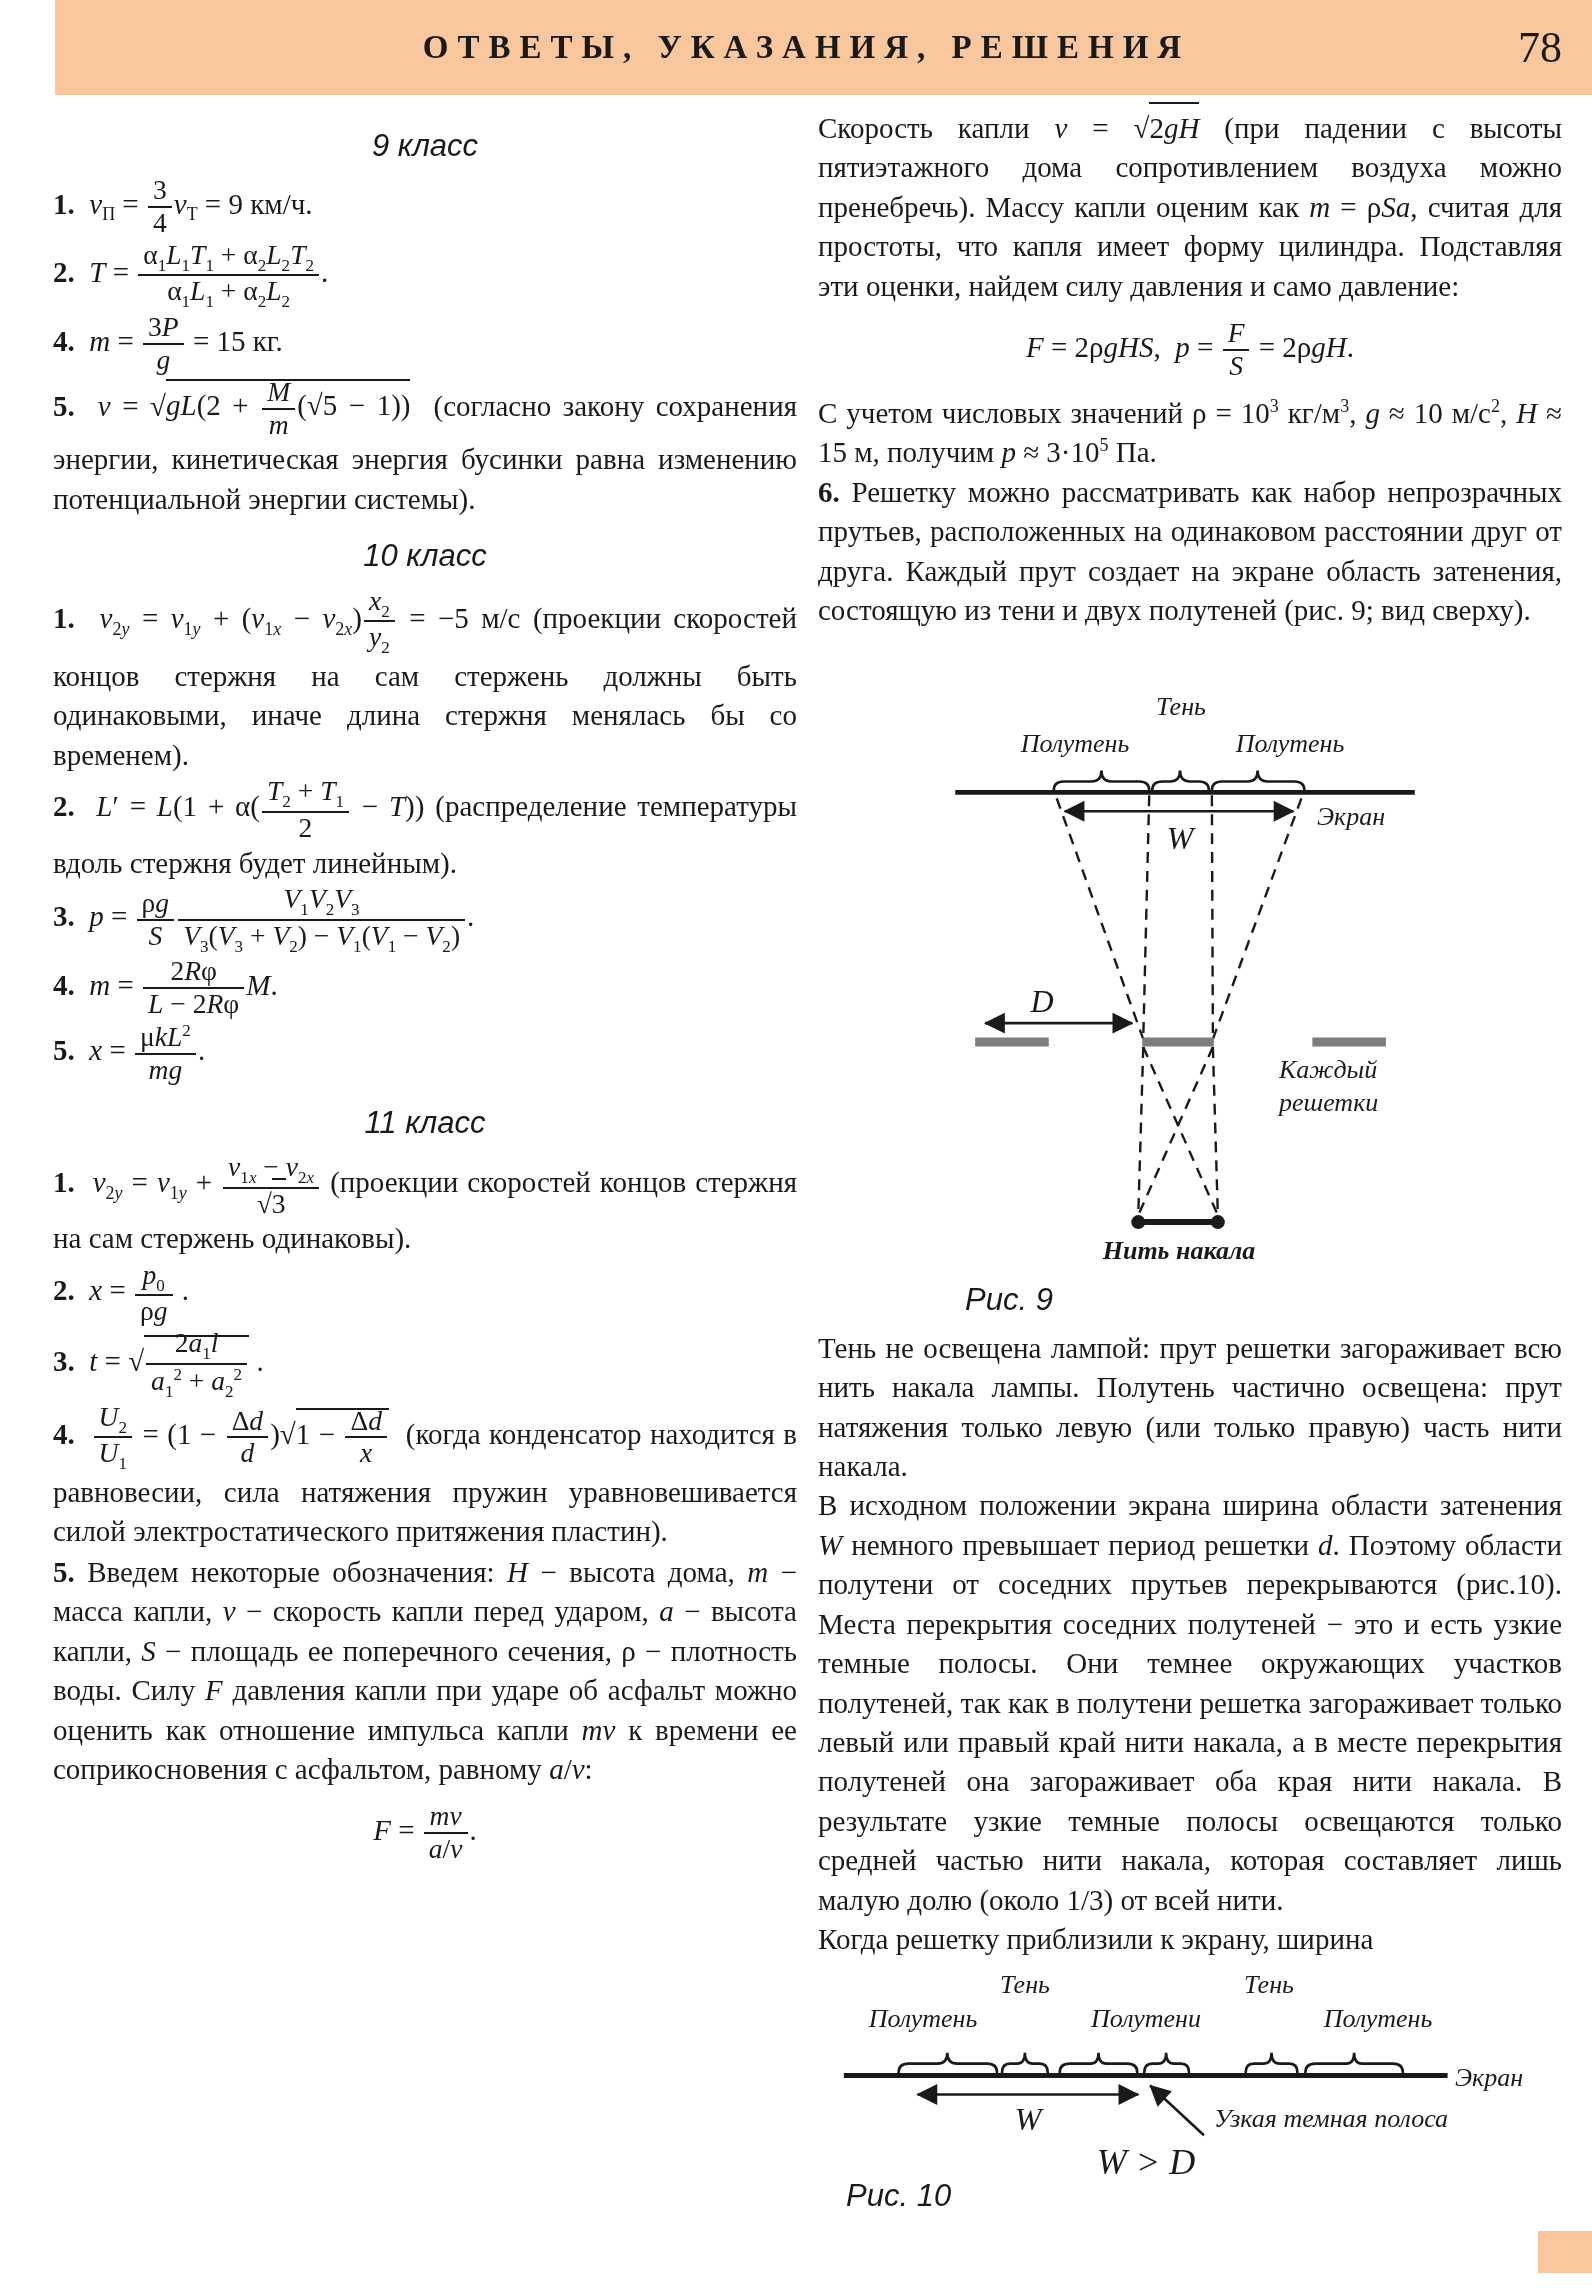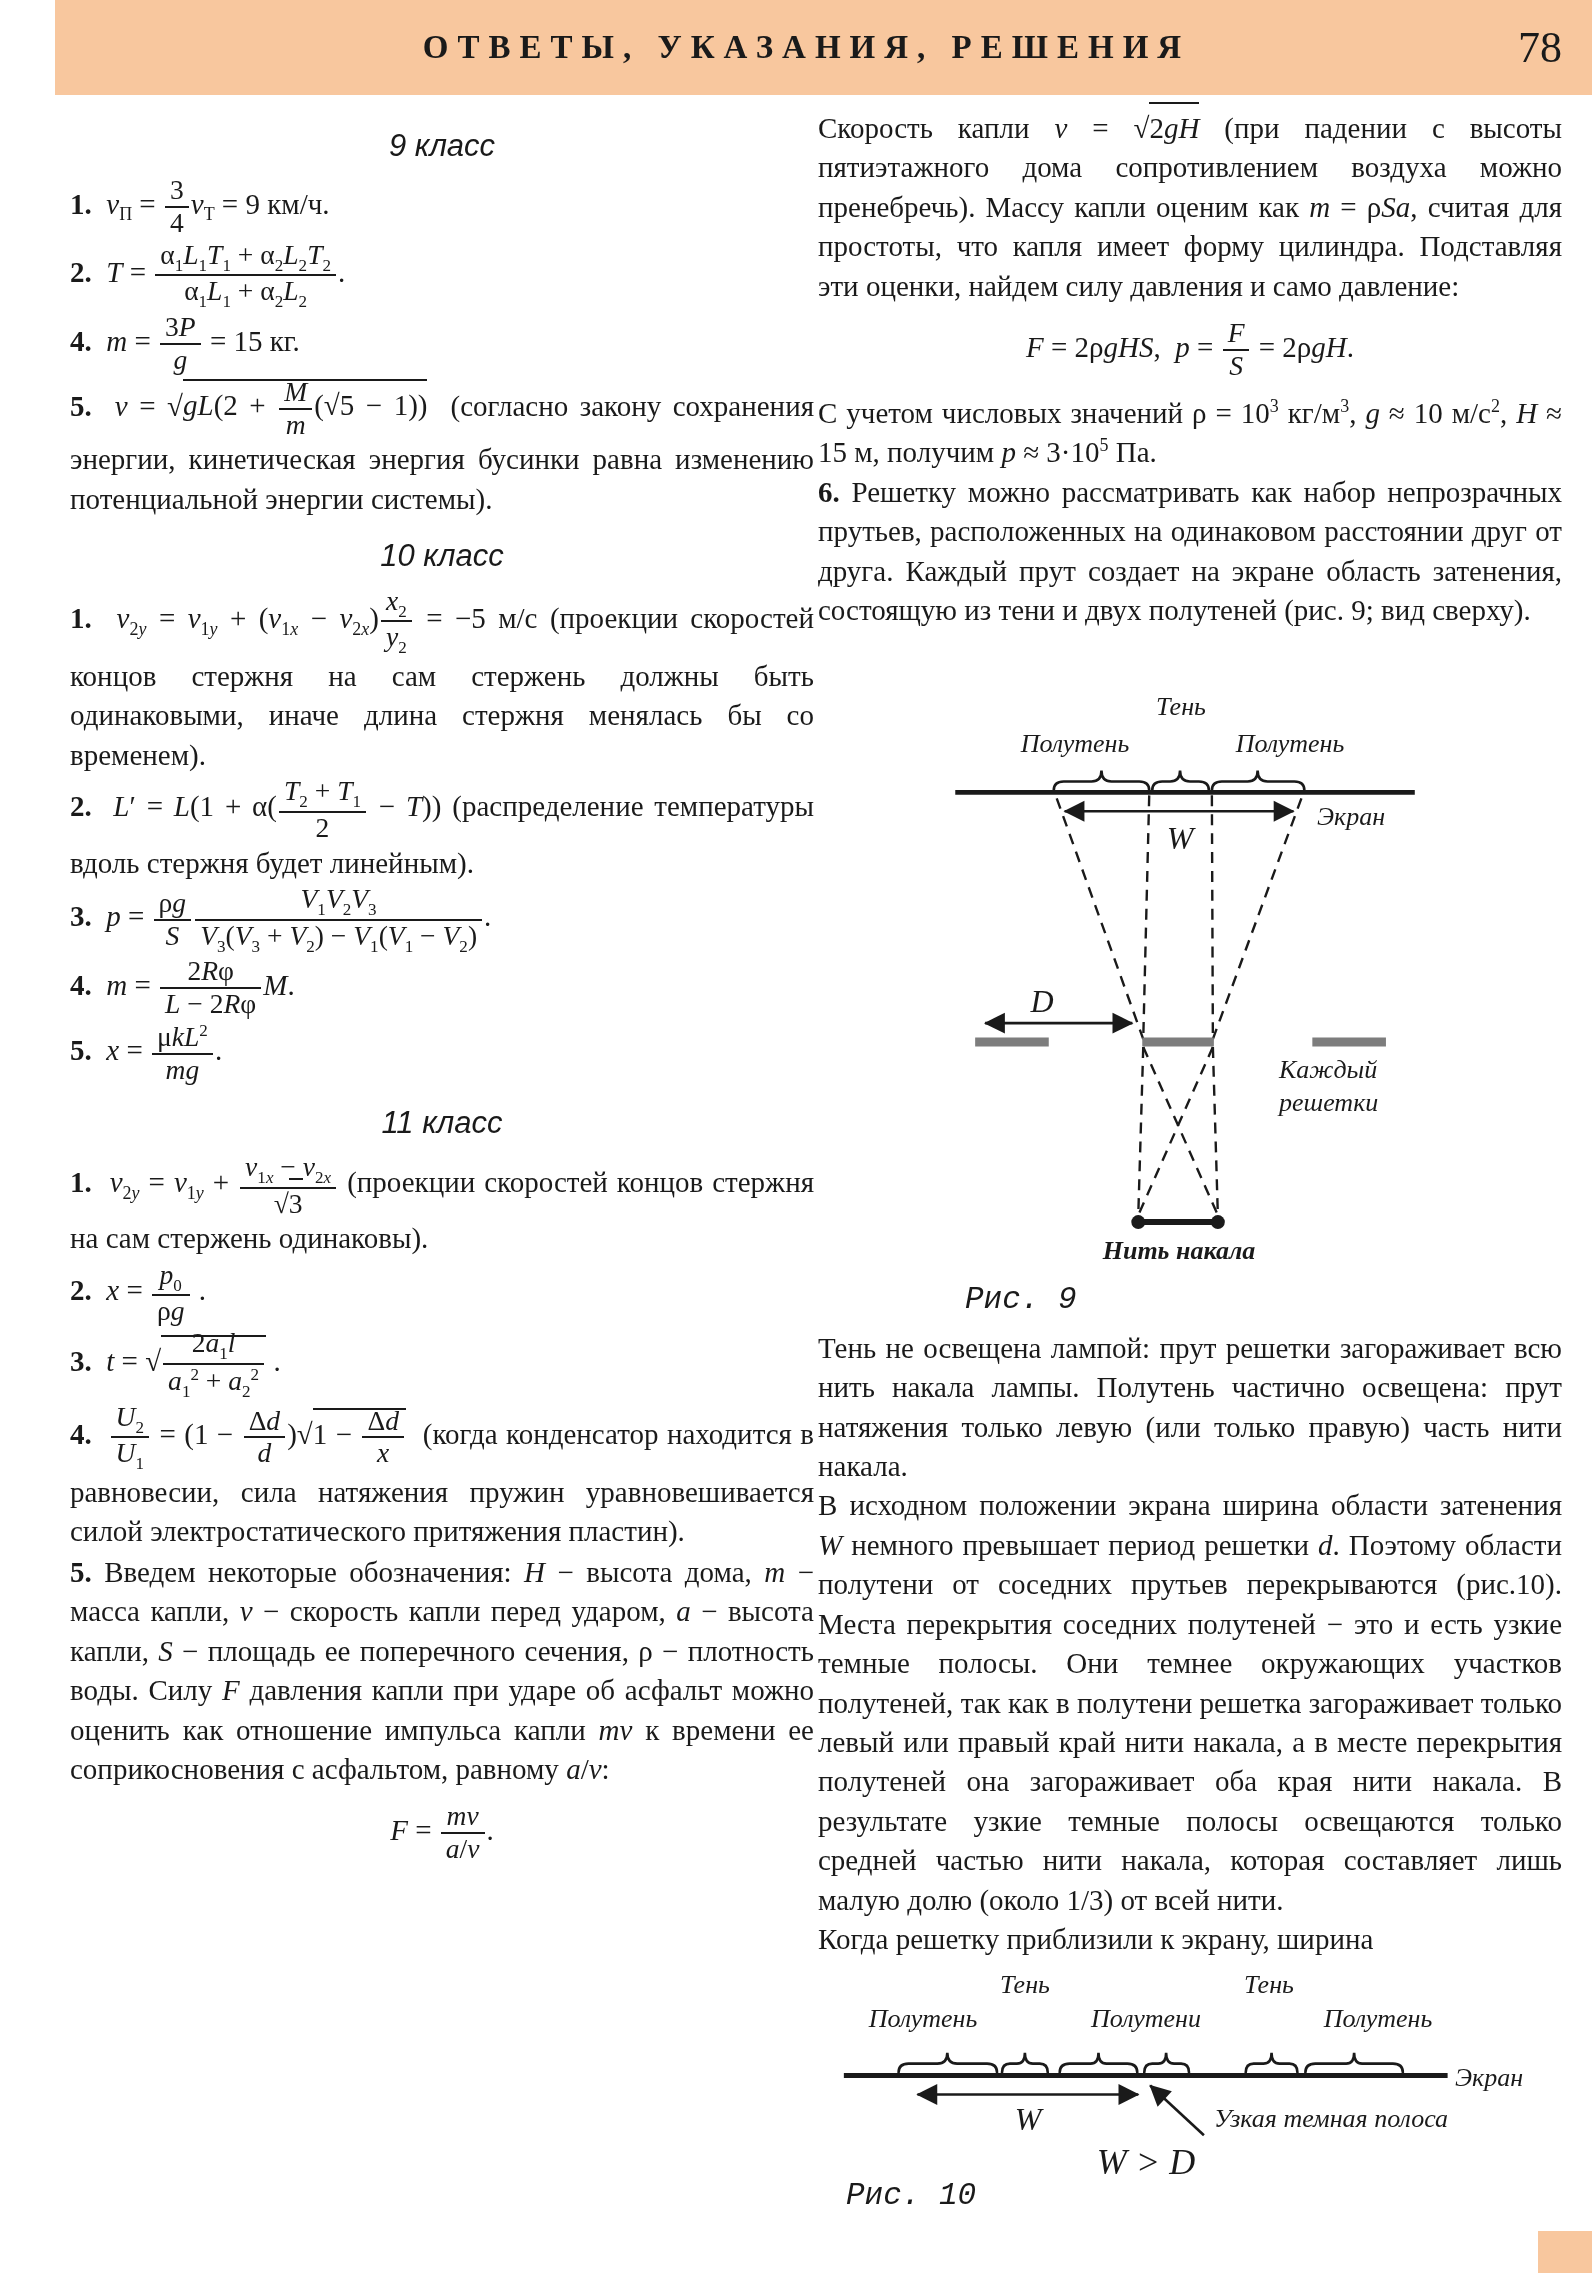--- a/index.html
+++ b/index.html
@@ -5,39 +5,39 @@
   html,body{margin:0;padding:0;background:#ffffff;}
   .page{position:relative;width:1592px;height:2273px;background:#fff;overflow:hidden;
         font-family:"Liberation Serif",serif;color:#1a1a1a;}
   
   .band{position:absolute;left:55px;top:0;width:1537px;height:95px;background:#f8c79e;
         display:flex;align-items:center;}
   .band .title{flex:1;text-align:center;font-weight:bold;font-size:33px;letter-spacing:9px;padding-left:40px;}
   .band .pagenum{font-size:44px;padding-right:30px;}
   
   .col{position:absolute;top:109px;width:744px;font-size:29px;line-height:1.36;text-align:justify;}
-  .col.left{left:70px;}
+  .col.left{left:53px;}
   .col.right{left:818px;}
   h3.gr{font-family:"Liberation Sans",sans-serif;font-style:italic;font-weight:normal;
         font-size:31px;text-align:center;margin:16px 0 8px 0;}
   .item{margin:1px 0;}
   .para{margin:0;}
   .cfor{text-align:center;margin:12px 0;}
   
   .fr{display:inline-block;vertical-align:middle;text-align:center;line-height:1.12;font-size:0.95em;margin:0 2px;}
   .nu{display:block;padding:0 5px;border-bottom:2px solid #1a1a1a;}
   .de{display:block;padding:0 5px;}
   .ov{border-top:2px solid #1a1a1a;padding-top:8px;}
   sub,sup{font-size:0.62em;}
   
   .fig{position:relative;margin:4px 0 0 0;}
   .fig svg{display:block;}
   .flabel{position:absolute;font-style:italic;font-size:26px;white-space:nowrap;line-height:1.3;}
   .ctr{transform:translateX(-50%);}
-  .caption{font-family:Liberation Mono, monospace;font-style:italic;font-size:31px;margin:2px 0 8px 0;}
+  .caption{font-family:Liberation Sans, sans-serif;font-style:italic;font-size:31px;margin:2px 0 8px 0;}
   
   .corner{position:absolute;left:1538px;top:2231px;width:54px;height:58px;background:#f8c79e;}
 </style>
 </head>
 <body>
 
 <div class="page">
 
   <header class="band">
     <div class="title">ОТВЕТЫ, УКАЗАНИЯ, РЕШЕНИЯ</div>

